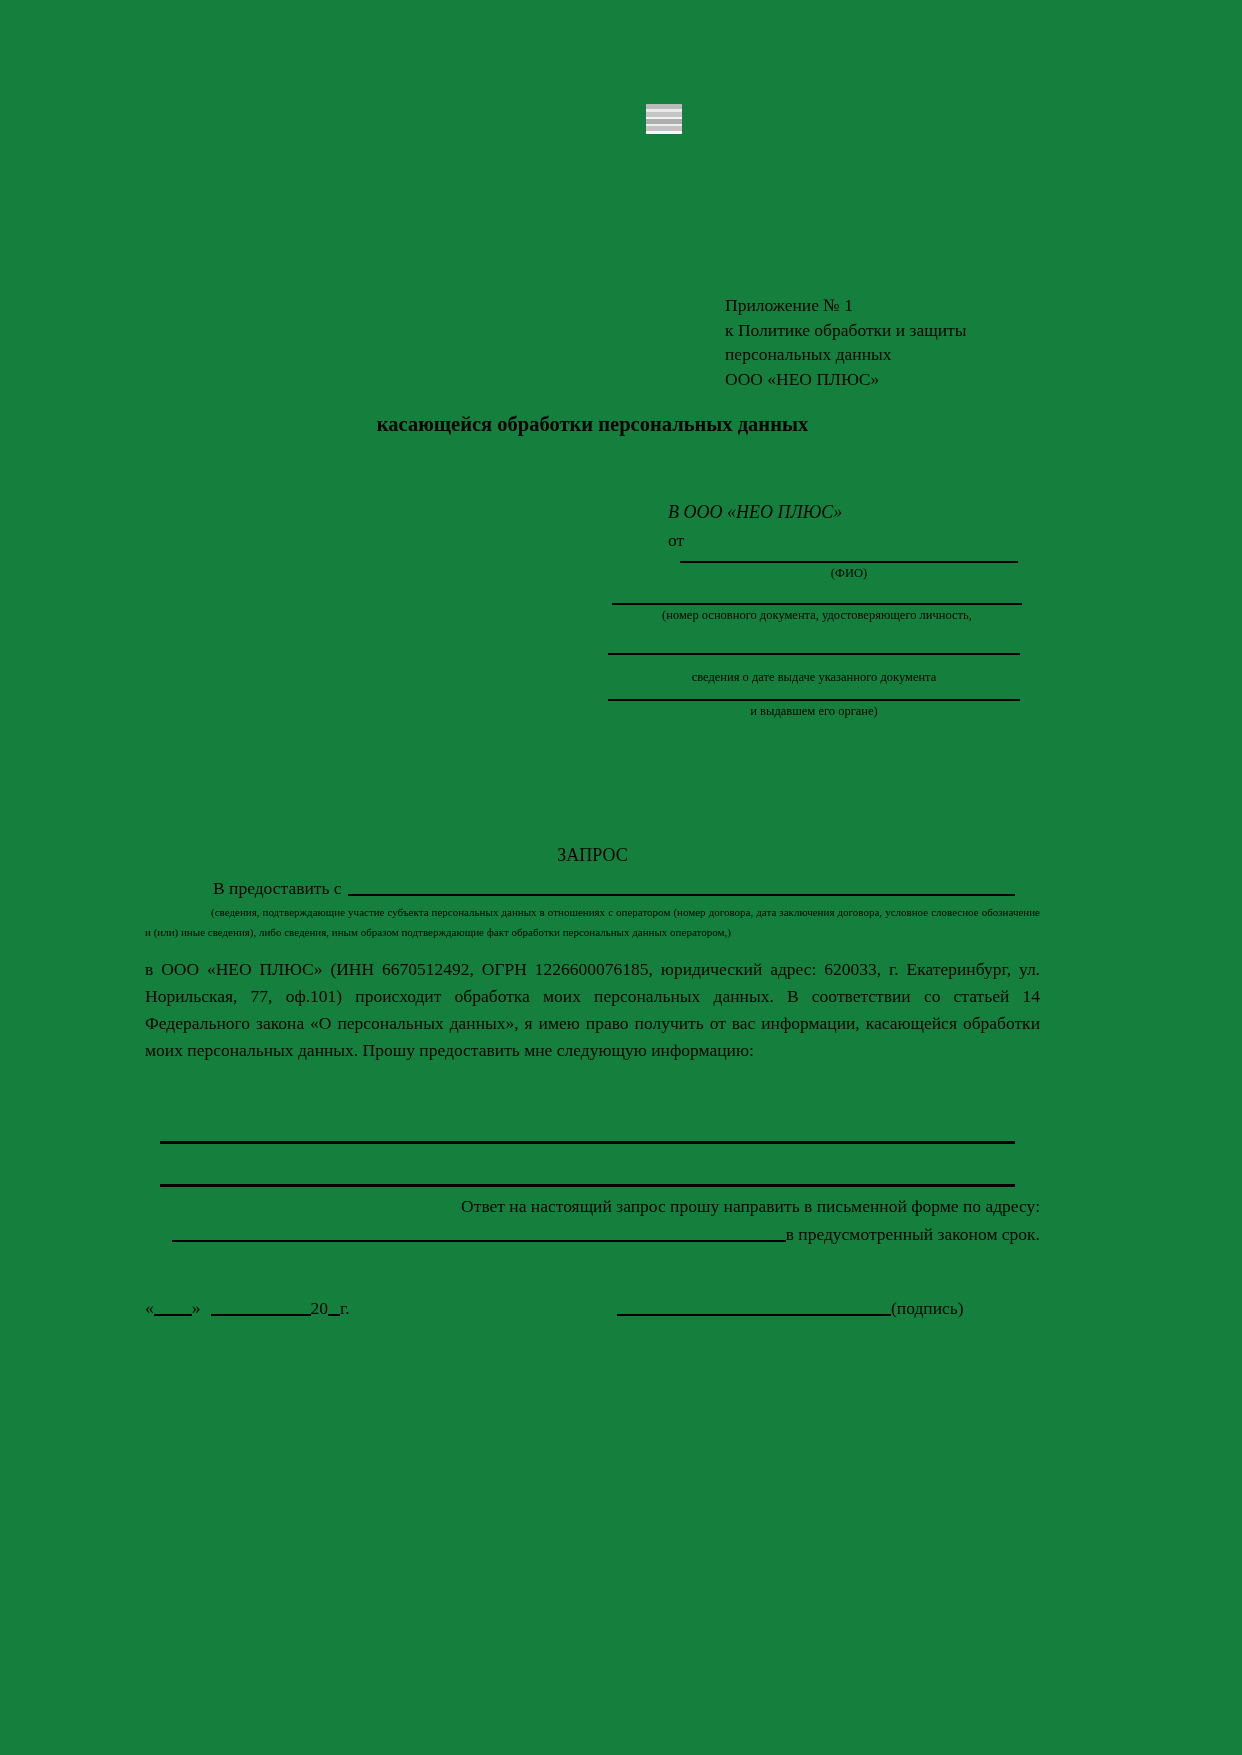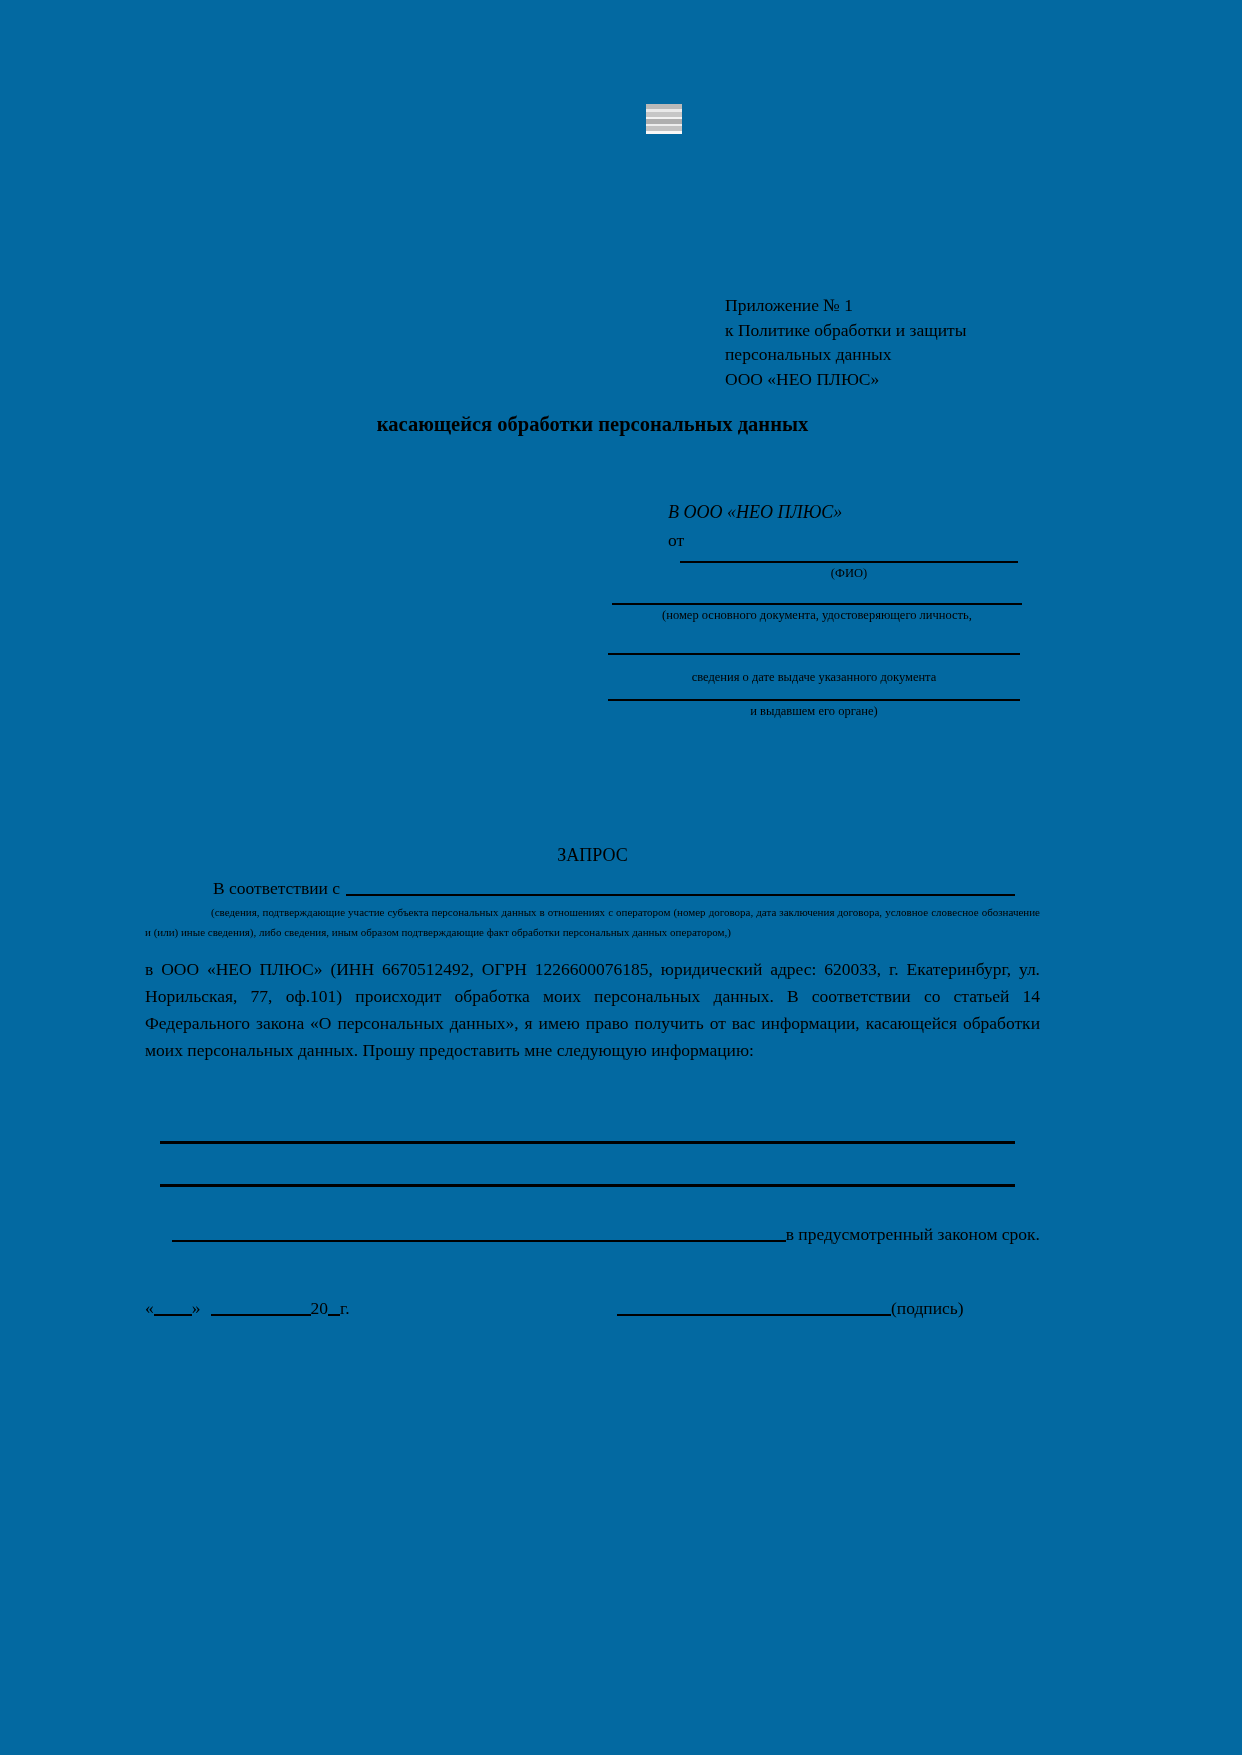--- a/index.html
+++ b/index.html
@@ -1,20 +1,20 @@
 <!DOCTYPE html>
 <html><head>
 <meta charset="utf-8">
 <style>
   html, body { margin: 0; padding: 0; background: #ffffff; }
   .page {
     position: relative;
     width: 1242px;
     height: 1755px;
-    background: #0369a1;
+    background: #15803d;
     color: #000000;
     font-family: "Liberation Serif", serif;
     overflow: hidden;
   }
   .abs { position: absolute; }
   .rule { position: absolute; height: 0; border-bottom: 2px solid #000; }
   .rule-thick { border-bottom-width: 3px; }
   .caption {
     position: absolute;
     font-size: 12.5px;
@@ -105,31 +105,32 @@
 
   <div class="rule" style="left:608px; top:653px; width:412px;"></div>
   <div class="caption" style="left:608px; top:658px; width:412px;margin-top:12px;">сведения о дате выдаче указанного документа</div>
 
   <div class="rule" style="left:608px; top:699px; width:412px;"></div>
   <div class="caption" style="left:608px; top:704px; width:412px;">и выдавшем его органе)</div>
 
   <div class="abs" style="left:145px; top:845px; width:895px; text-align:center; font-size:18px;">ЗАПРОС</div>
 
   <div class="abs flexline" style="left:145px; top:878px; width:870px;">
-    <span class="nowrap" style="margin-left:68px; margin-right:6px;">В соответствии с</span>
+    <span class="nowrap" style="margin-left:68px; margin-right:6px;">В предоставить с</span>
     <span class="fillline"></span>
   </div>
 
   <div class="abs footnote" style="left:145px; top:903px; width:895px;">(сведения, подтверждающие участие субъекта персональных данных в отношениях с оператором (номер договора, дата заключения договора, условное словесное обозначение и (или) иные сведения), либо сведения, иным образом подтверждающие факт обработки персональных данных оператором,)</div>
 
   <div class="abs body-text" style="left:145px; top:956px; width:895px;">в ООО «НЕО ПЛЮС» (ИНН 6670512492, ОГРН 1226600076185, юридический адрес: 620033, г. Екатеринбург, ул. Норильская, 77, оф.101) происходит обработка моих персональных данных. В соответствии со статьей 14 Федерального закона «О персональных данных», я имею право получить от вас информации, касающейся обработки моих персональных данных. Прошу предоставить мне следующую информацию:</div>
 
   <div class="rule rule-thick" style="left:160px; top:1141px; width:855px;"></div>
   <div class="rule rule-thick" style="left:160px; top:1184px; width:855px;"></div>
 
+  <div class="abs nowrap" style="left:145px; top:1196px; width:895px; text-align:right; font-size:17.5px;">Ответ на настоящий запрос прошу направить в письменной форме по адресу:</div>
 
   <div class="abs flexline" style="left:172px; top:1224px; width:868px;">
     <span class="fillline"></span>
     <span class="nowrap">в предусмотренный законом срок.</span>
   </div>
 
   <div class="abs flexline" style="left:145px; top:1298px;">
     <span>«</span>
     <span class="blank" style="width:38px;"></span>
     <span>»</span>

